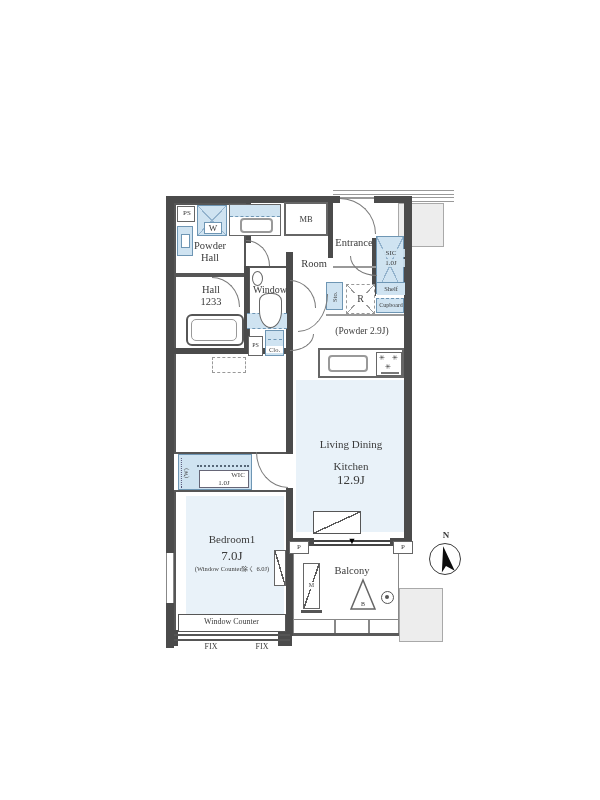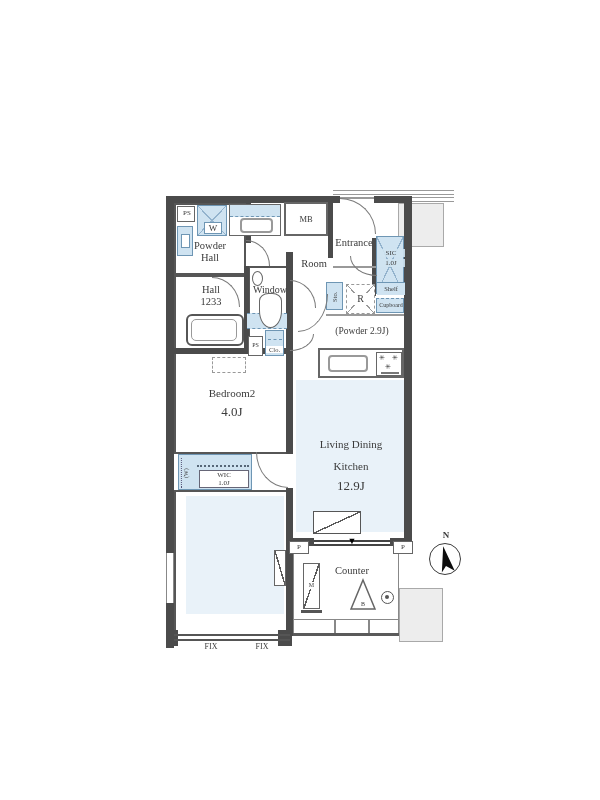--- a/index.html
+++ b/index.html
@@ -129,21 +129,21 @@
       <div class="abs" style="left:4px;top:19px;width:18px;height:2px;background:#777;"></div>
     </div>
   </div>
 
   <div class="abs fix" style="left:212px;top:357px;width:34px;height:16px;border:1.5px dashed #999;"></div>
 
   <div class="abs fix blue" style="left:178px;top:454px;width:74px;height:36px;z-index:4;">
     <div class="abs lbl vtext" style="left:2px;top:3px;height:30px;font-size:6px;border-right:1px dotted #557;padding-right:1px;">(W)</div>
     <div class="abs" style="left:18px;top:10px;width:52px;border-top:2px dotted #567;"></div>
     <div class="abs whitebox" style="left:20px;top:15px;width:50px;height:18px;border-color:#667;">
-      <div class="abs lbl" style="left:0;top:0;width:48px;font-size:7px;">WIC</div>
+      <div class="abs lbl" style="left:14px;top:0;width:48px;font-size:7px;">WIC</div>
       <div class="abs lbl" style="left:0;top:8px;width:48px;font-size:7px;">1.0J</div>
     </div>
   </div>
 
   <div class="abs fix diag" style="left:313px;top:511px;width:48px;height:23px;border:1.5px solid #565656;background-color:#fff;"></div>
   <div class="abs fix diag-bl" style="left:274px;top:550px;width:12px;height:36px;border:1px solid #666;background-color:#fff;z-index:5;"></div>
 
   <div class="abs fix whitebox" style="left:289px;top:541px;width:20px;height:13px;z-index:5;">
     <div class="abs lbl" style="left:0;top:1px;width:18px;font-size:7px;">P</div>
   </div>
@@ -162,20 +162,23 @@
   </div>
   <div class="abs fix" style="left:301px;top:610px;width:21px;height:3px;background:#555;"></div>
   <svg class="abs fix" style="left:349px;top:578px;z-index:4;" width="28" height="33" viewBox="0 0 28 33">
     <polygon points="14,2 26,31 2,31" fill="#ffffff" stroke="#666" stroke-width="1.5"></polygon>
   </svg>
   <div class="abs lbl" style="left:359px;top:601px;width:8px;font-size:6px;z-index:6;">B</div>
   <div class="abs fix" style="left:381px;top:591px;width:13px;height:13px;border:1.5px solid #555;border-radius:50%;background:#fff;">
     <div class="abs" style="left:3px;top:3px;width:4px;height:4px;border-radius:50%;background:#555;"></div>
   </div>
 
+  <div class="abs fix whitebox" style="left:178px;top:614px;width:108px;height:18px;border-width:1.5px;border-color:#565656;z-index:5;">
+    <div class="abs lbl" style="left:0;top:2px;width:105px;font-size:8px;">Window Counter</div>
+  </div>
 
   <div class="abs arc arc-tr" style="left:340px;top:198px;width:36px;height:36px;"></div>
   <div class="abs arc arc-bl" style="left:350px;top:256px;width:27px;height:20px;"></div>
   <div class="abs arc arc-tr" style="left:246px;top:240px;width:24px;height:26px;"></div>
   <div class="abs arc arc-tr" style="left:212px;top:277px;width:28px;height:30px;"></div>
   <div class="abs arc arc-tr" style="left:290px;top:280px;width:26px;height:28px;"></div>
   <div class="abs arc arc-br" style="left:298px;top:294px;width:30px;height:38px;"></div>
   <div class="abs arc arc-br" style="left:290px;top:334px;width:24px;height:17px;"></div>
   <div class="abs arc arc-bl" style="left:256px;top:452px;width:32px;height:36px;"></div>
 
@@ -186,28 +189,29 @@
   <div class="abs lbl" style="left:176px;top:284px;width:70px;font-size:10.5px;">
     <div>Hall</div>
     <div>1233</div>
   </div>
   <div class="abs lbl" style="left:250px;top:284px;width:40px;font-size:10px;">Window</div>
   <div class="abs lbl" style="left:294px;top:258px;width:40px;font-size:10.5px;">Room</div>
   <div class="abs lbl" style="left:330px;top:237px;width:48px;font-size:10.5px;">Entrance</div>
   <div class="abs lbl" style="left:318px;top:326px;width:88px;font-size:9.5px;">(Powder 2.9J)</div>
   <div class="abs lbl" style="left:296px;top:438px;width:110px;">
     <div style="font-size:11px;margin-bottom:9px;">Living Dining</div>
-    <div style="font-size:11px;margin-bottom:7px;">Kitchen</div>
+    <div style="font-size:11px;margin-bottom:1px;">Kitchen</div>
     <div style="font-size:13px;">12.9J</div>
   </div>
-  <div class="abs lbl" style="left:174px;top:387px;width:116px;">
-    <div style="font-size:11px;margin-bottom:5px;">Bedroom2</div>
-    <div style="font-size:13px;">4.0J</div>
-  </div>
-  <div class="abs lbl" style="left:320px;top:565px;width:64px;font-size:10.5px;">Counter</div>
+  <div class="abs lbl" style="left:174px;top:533px;width:116px;">
+    <div style="font-size:11px;margin-bottom:3px;">Bedroom1</div>
+    <div style="font-size:13px;margin-bottom:1px;">7.0J</div>
+    <div style="font-size:6.5px;">(Window Counter除く 6.0J)</div>
+  </div>
+  <div class="abs lbl" style="left:320px;top:565px;width:64px;font-size:10.5px;">Balcony</div>
   <div class="abs lbl" style="left:196px;top:642px;width:30px;font-size:8px;">FIX</div>
   <div class="abs lbl" style="left:247px;top:642px;width:30px;font-size:8px;">FIX</div>
 
   <div class="abs lbl" style="left:437px;top:530px;width:18px;font-size:9px;font-weight:bold;z-index:6;">N</div>
   <div class="abs" style="left:429px;top:543px;width:32px;height:32px;border:1.5px solid #3c3c3c;border-radius:50%;z-index:5;box-sizing:border-box;"></div>
   <svg class="abs" style="left:434px;top:545px;z-index:6;" width="22" height="28" viewBox="0 0 22 28">
     <polygon points="11,1 19,27 11,21 6,27" fill="#0d0d0d" transform="rotate(-8 11 14)"></polygon>
   </svg>
 
 </div>

